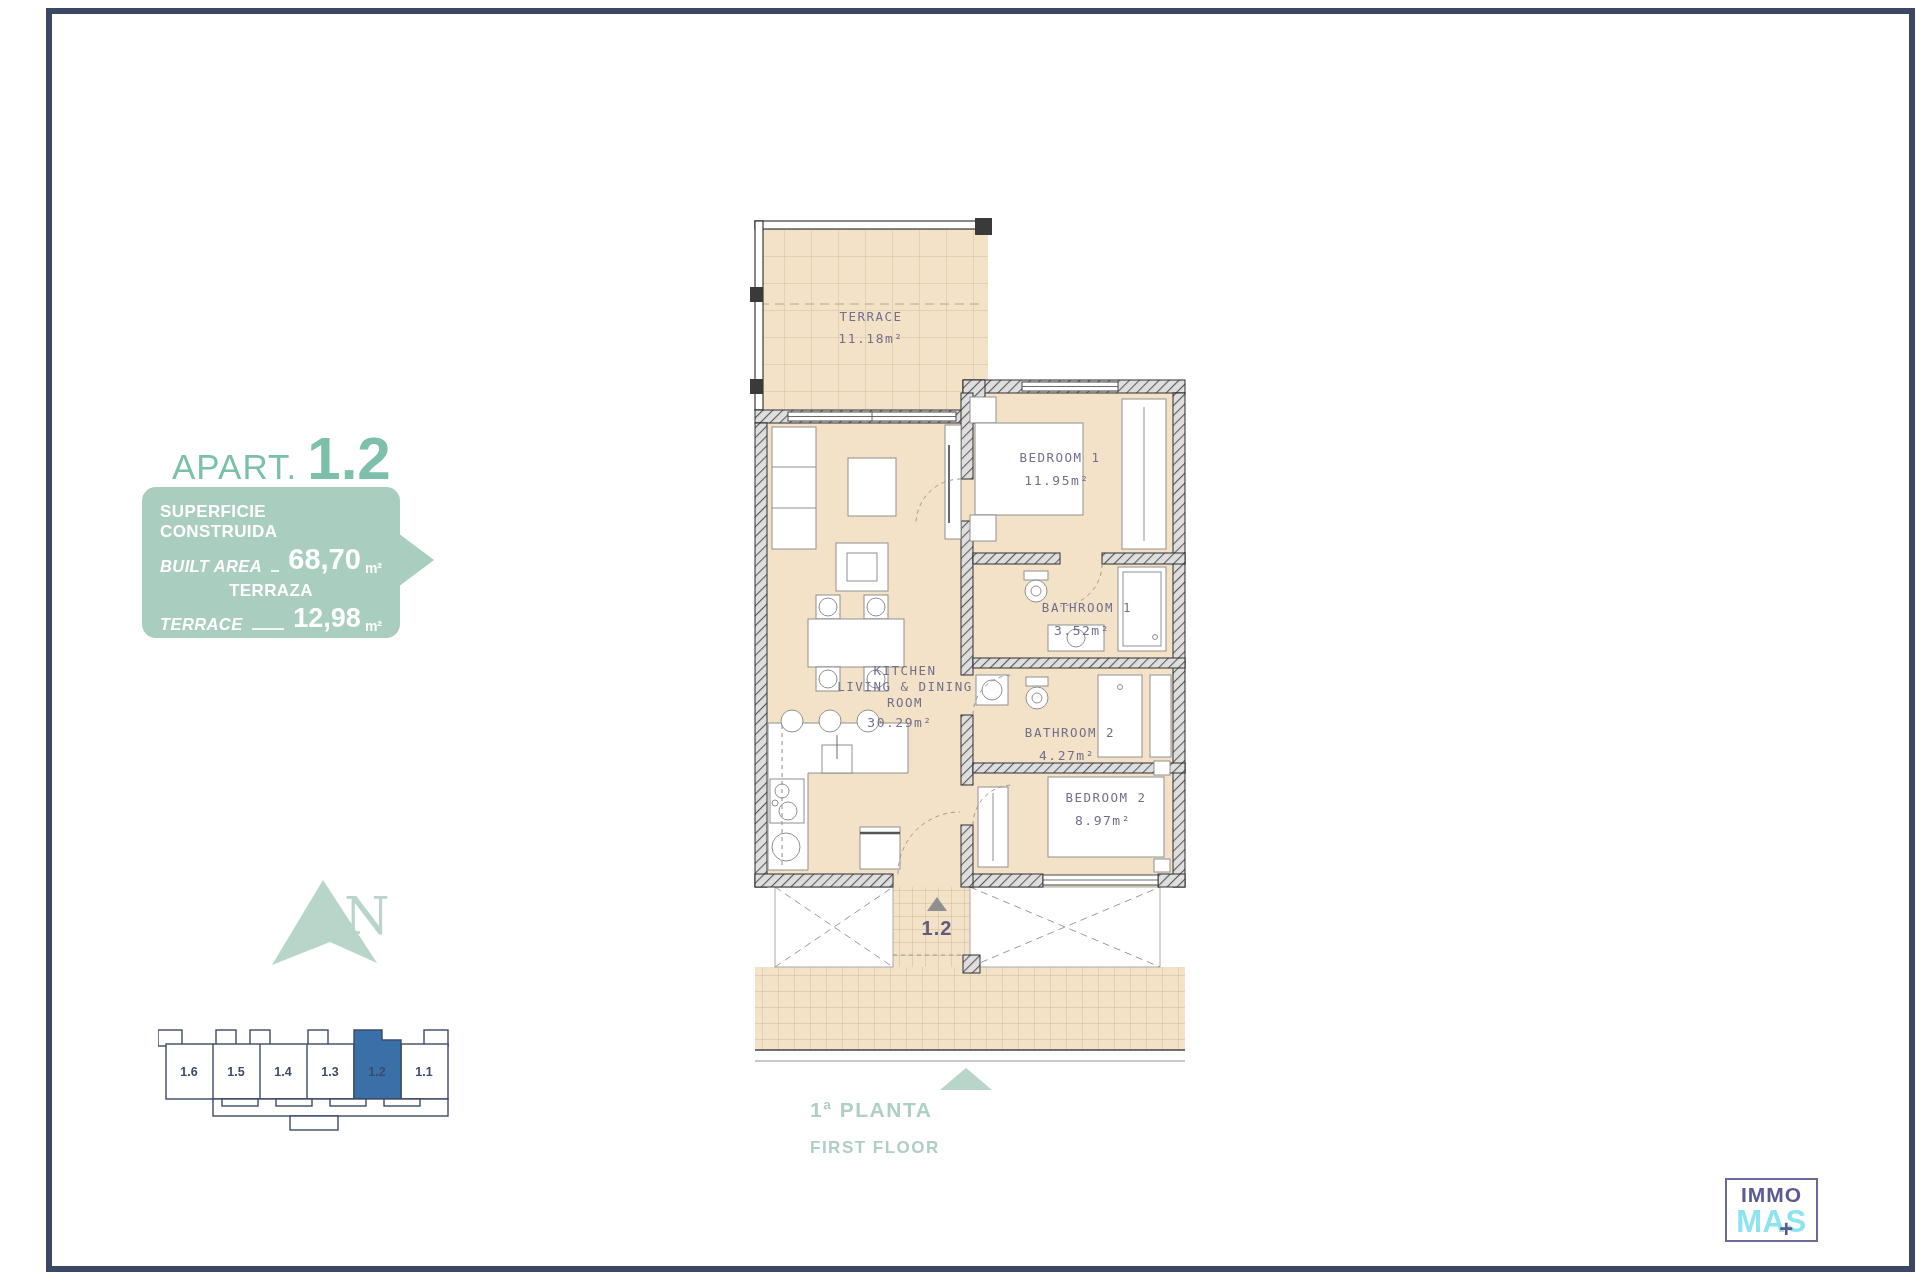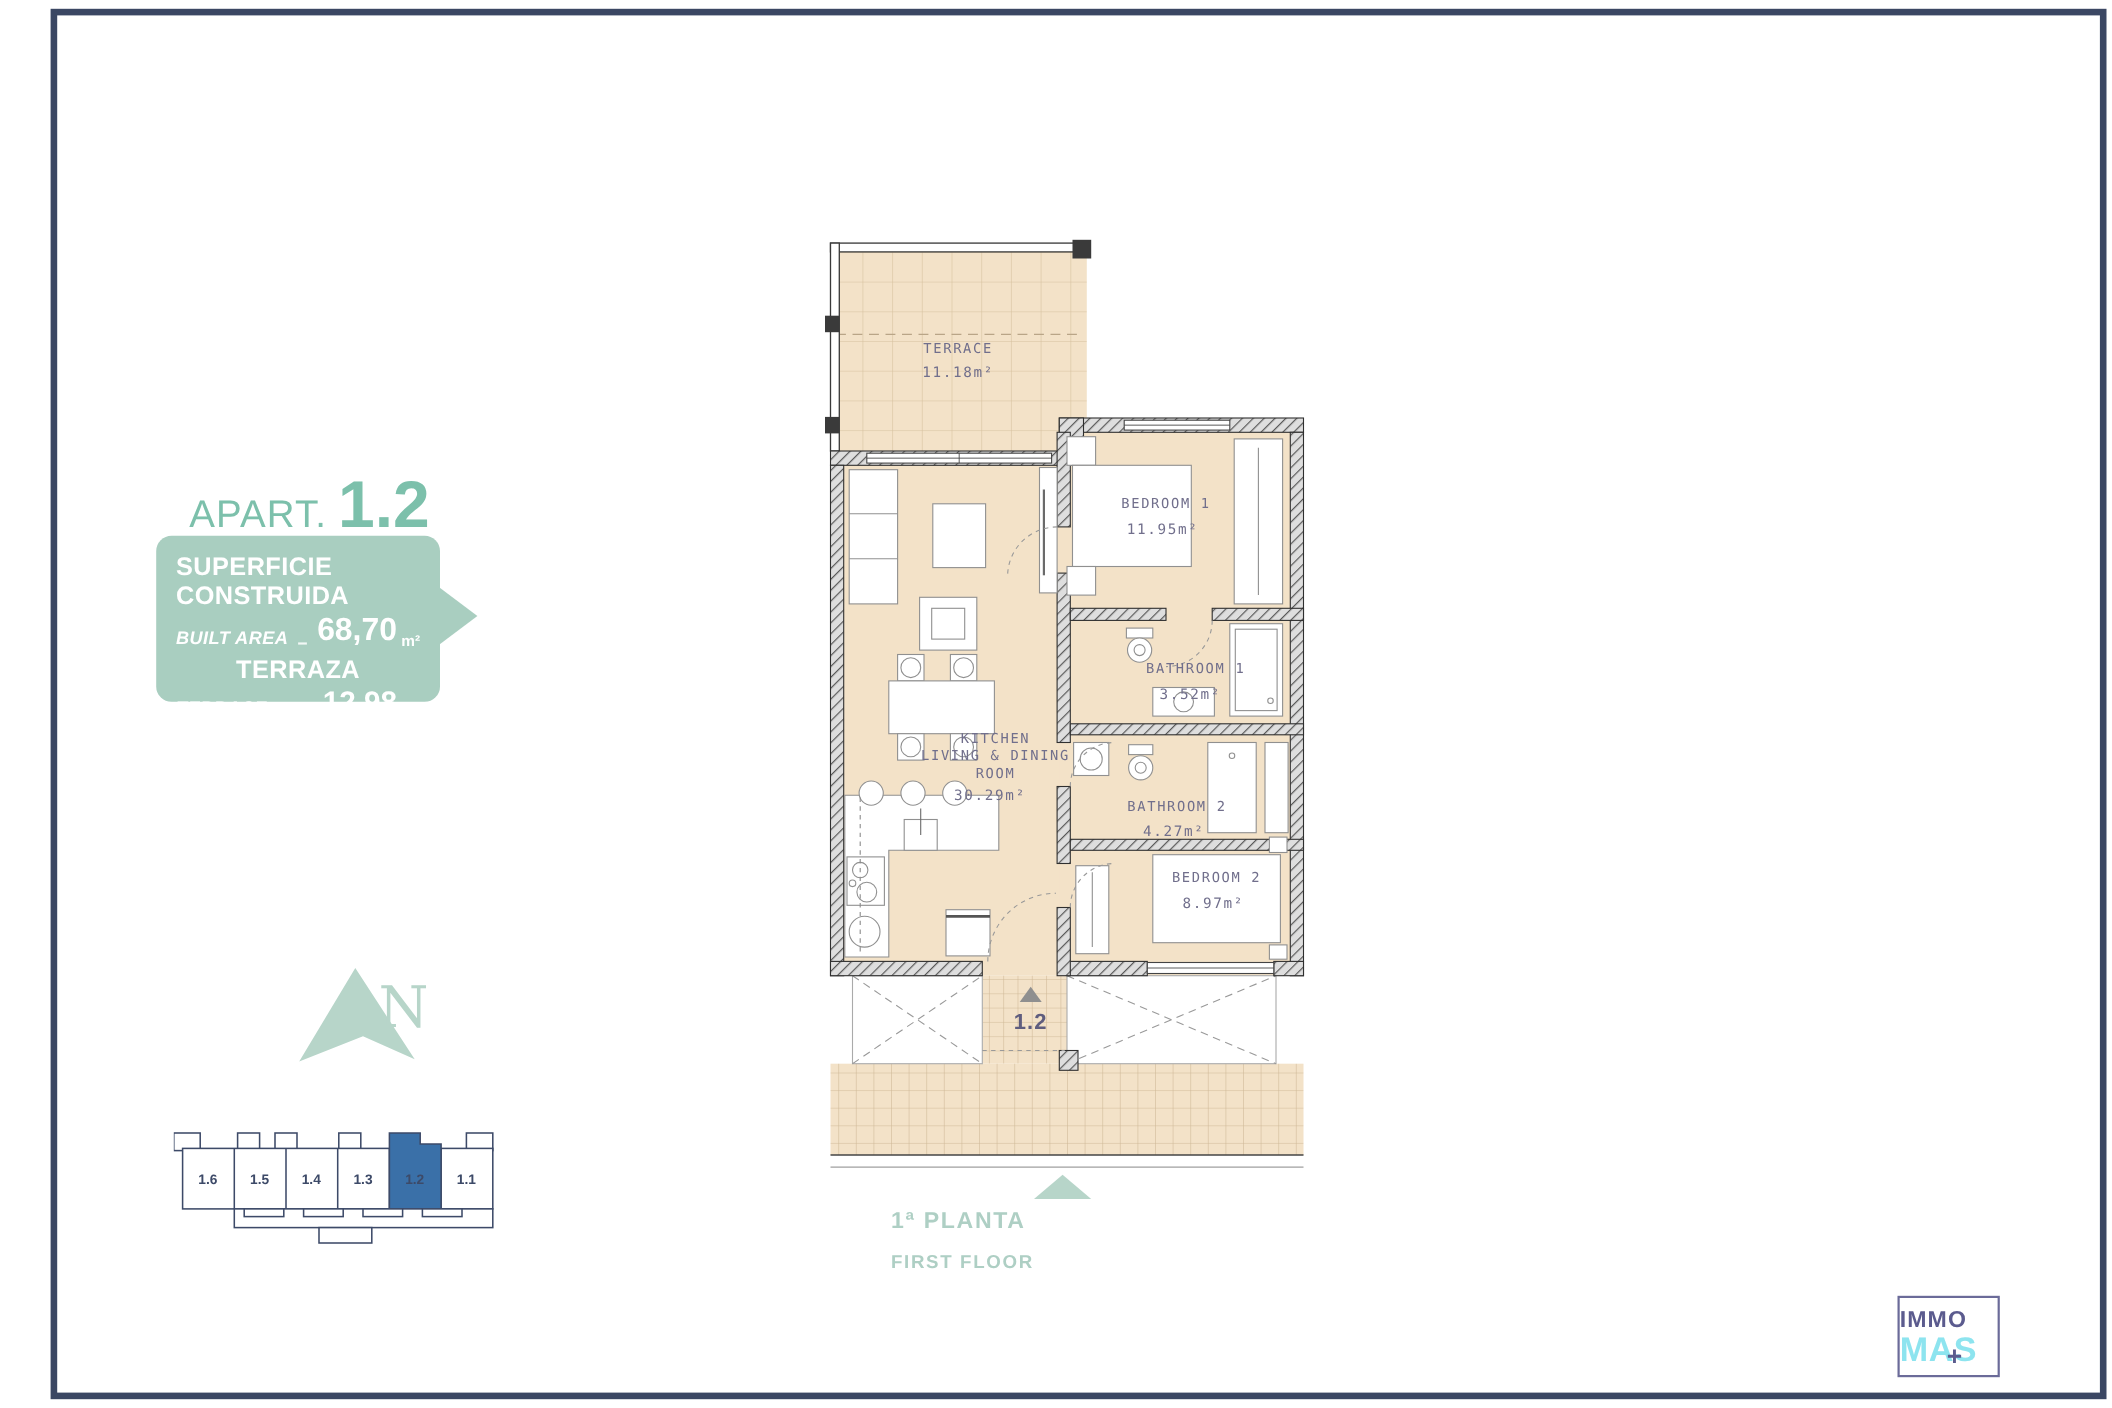--- a/index.html
+++ b/index.html
@@ -14,21 +14,21 @@
                  align-items:baseline; gap:10px; color:#7cc0ab; }
   .apart-word { font-size:35px; font-weight:normal; letter-spacing:1px; }
   .apart-num  { font-size:60px; font-weight:bold; letter-spacing:0px; }
 
   .info-box { position:absolute; left:142px; top:487px; width:258px; height:151px;
               background:#a9cec0; border-radius:14px; color:#fff;
               padding:15px 18px 12px 18px; }
   .info-arrow { position:absolute; right:-34px; top:46px; width:0; height:0;
                 border-top:27px solid transparent; border-bottom:27px solid transparent;
                 border-left:36px solid #a9cec0; }
-  .ib-h { font-size:23px; font-weight:bold; letter-spacing:.4px; line-height:1.15; }
+  .ib-h { font-size:17px; font-weight:bold; letter-spacing:.4px; line-height:1.15; }
   .ib-row { display:flex; align-items:flex-end; }
   .ib-en { font-size:16.5px; font-weight:bold; font-style:italic; letter-spacing:.4px; }
   .ib-lead { flex:1; border-top:2px solid rgba(255,255,255,.85); margin:0 9px;
              position:relative; top:-4px; }
   .ib-val { font-weight:bold; }
   .v-built { font-size:29px; }
   .v-terr  { font-size:27px; }
   .v-total { font-size:33px; }
   .ib-unit { font-size:14px; font-weight:bold; margin-left:4px; }
   .mt2{margin-top:2px;} .mt6{margin-top:5px;text-align:center;} .mt10{margin-top:7px;}
@@ -43,23 +43,23 @@
 
   .floor-label { position:absolute; left:810px; top:1068px; width:312px;
                  text-align:left; color:#aecfc4; }
   .floor-tri { width:0; height:0; margin:0 auto 8px auto;
                border-left:26px solid transparent; border-right:26px solid transparent;
                border-bottom:22px solid #b7d5c9; }
   .floor-es { font-size:21px; font-weight:bold; letter-spacing:1.5px; }
   .floor-en { font-size:17px; font-weight:bold; letter-spacing:1.5px; margin-top:16px; }
 
   
-  .logo { position:absolute; left:1725px; top:1178px; width:93px; height:74px;
+  .logo { position:absolute; left:1725px; top:1178px; width:93px; height:64px;
           border:2px solid #6b6b99; background:#fff; display:flex; flex-direction:column;
-          align-items:flex-start; justify-content:center; }
+          align-items:center; justify-content:center; }
   .logo-top { font-size:21px; font-weight:bold; color:#5b5b8e; letter-spacing:1px; line-height:1; }
   .logo-bottom { font-size:31px; font-weight:bold; color:#8de4ef; letter-spacing:.5px;
                  line-height:1; margin-top:1px; position:relative; }
   .logo-plus { position:absolute; right:13px; bottom:-4px; color:#5b5b8e;
                font-size:24px; font-weight:bold; }
 
   
   text.room { font-family:"DejaVu Sans Mono", monospace; fill:#716f8c;
               letter-spacing:1.5px; text-anchor:middle; }
   text.rn { font-size:12.5px; }

